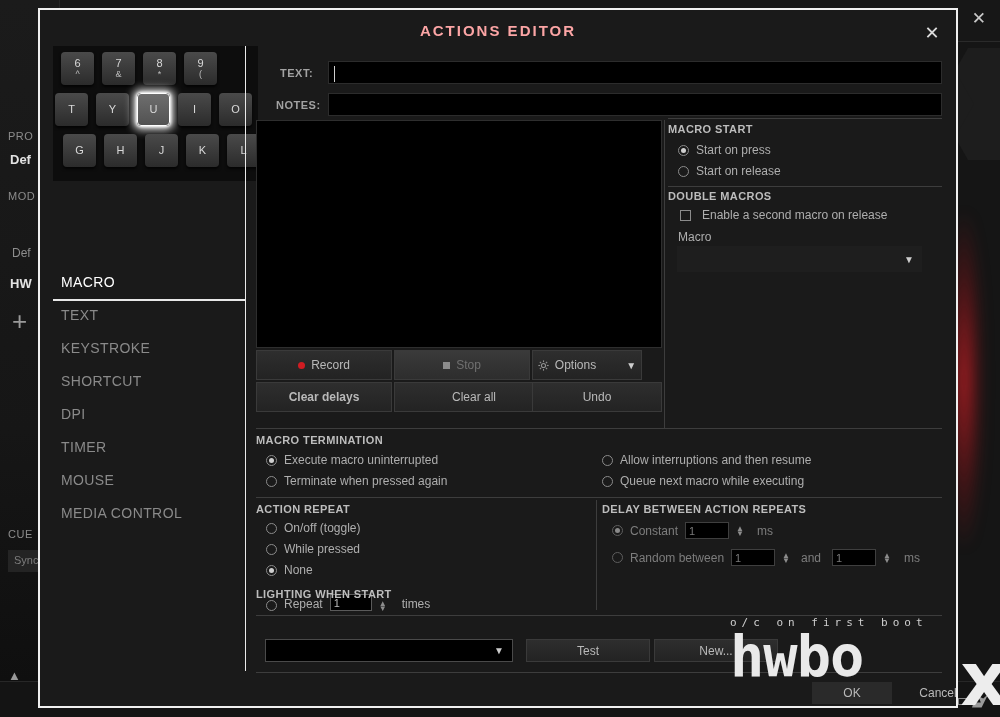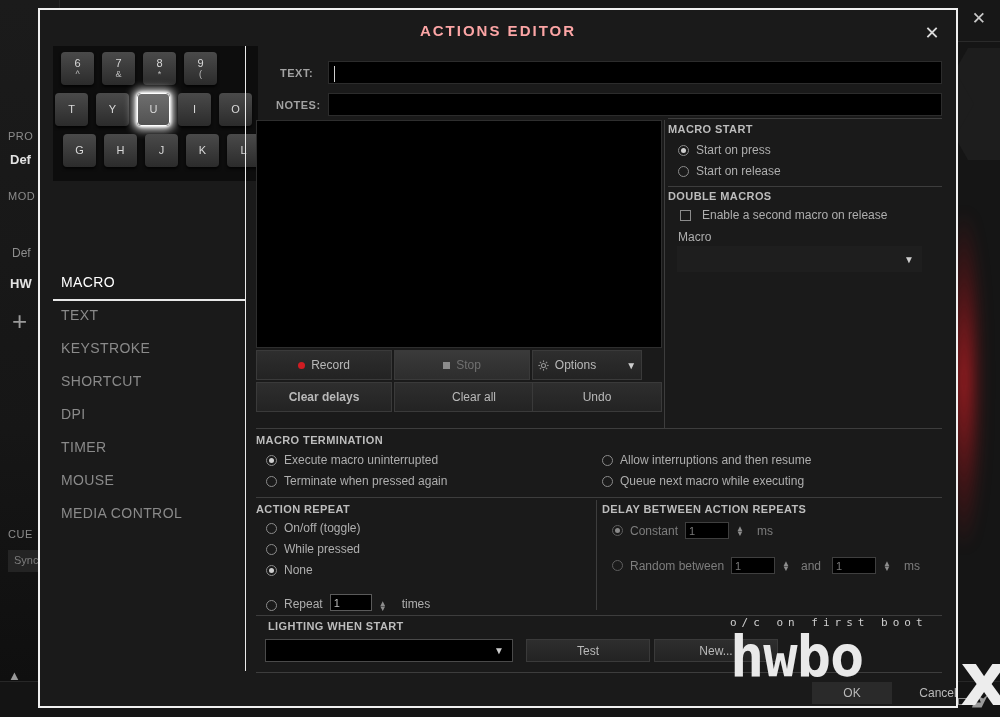--- a/index.html
+++ b/index.html
@@ -395,39 +395,39 @@
   <div class="opt dim" style="left:572px; top:512px;">
     <span class="radio dim on"></span>
     <span>Constant</span>
     <input class="spin dim" style="width: 44px;" value="1">
     <span class="arrows">
         <span>▲</span>
         <span>▼</span>
       </span>
     <span style="margin-left:6px;">ms</span>
   </div>
-  <div class="opt dim" style="left:572px; top:539px;margin-top:8px;">
+  <div class="opt dim" style="left:572px; top:539px;">
     <span class="radio dim"></span>
     <span>Random between</span>
     <input class="spin dim" style="width: 44px;" value="1">
     <span class="arrows">
         <span>▲</span>
         <span>▼</span>
       </span>
     <span style="margin:0 4px;">and</span>
     <input class="spin dim" style="width: 44px;" value="1">
     <span class="arrows">
         <span>▲</span>
         <span>▼</span>
       </span>
     <span style="margin-left:6px;">ms</span>
   </div>
 
   <div class="hrule" style="left:216px; top:605px; width:686px;"></div>
-  <div class="grp-title" style="left:216px; top:610px;margin-left:12px;">LIGHTING WHEN START</div>
+  <div class="grp-title" style="left:216px; top:578px;">LIGHTING WHEN START</div>
   <div class="sel-box" style="left:225px; top:629px; width:248px; height:23px;">
     <span class="caret-dn">▼</span>
   </div>
   <div class="btn" style="left:486px; top:629px; width:124px; height:23px;">Test</div>
   <div class="btn" style="left:614px; top:629px; width:124px; height:23px;">New...</div>
 
   <div class="hrule" style="left:216px; top:662px; width:686px;"></div>
   <div class="btn" style="left:772px; top:672px; width:80px; height:22px; border:none; background:#2a2a2a;">OK</div>
   <div class="btn" style="left:858px; top:672px; width:80px; height:22px; border:none; background:transparent;">Cancel</div>
 </div>

